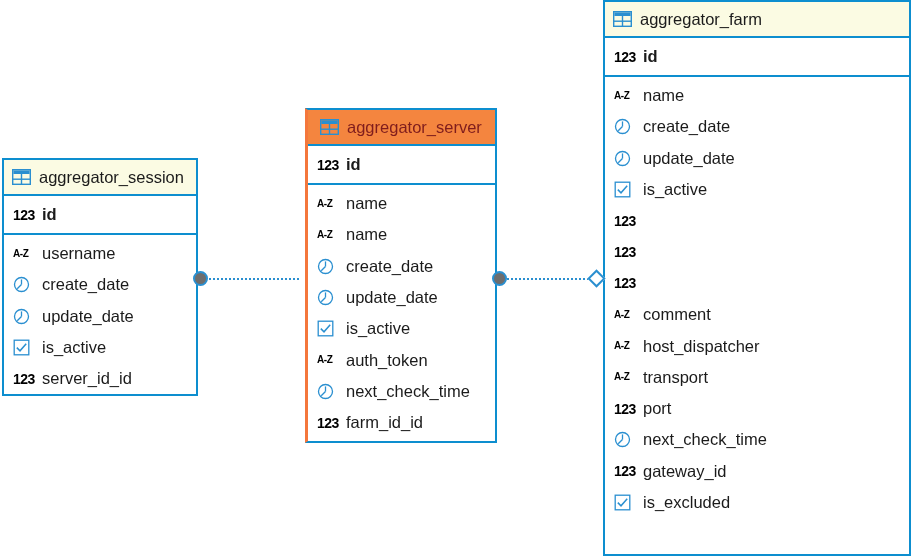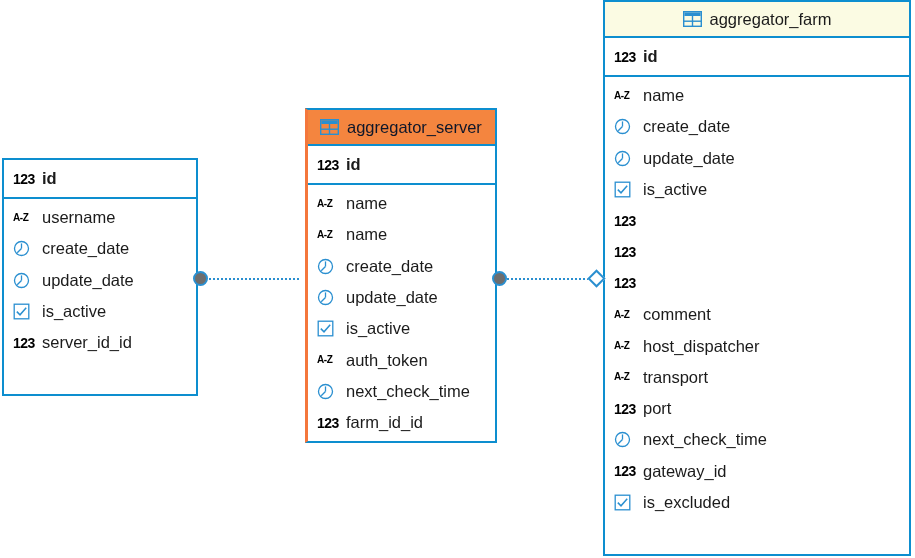--- a/index.html
+++ b/index.html
@@ -19,31 +19,30 @@
     border:2px solid #0d8ecf;
     box-sizing:border-box;
   }
   .table.accent-left{ border-left:3px solid #f4773c; }
 
   .tbl-header{
     height:36px;
     box-sizing:border-box;
     display:flex;
     align-items:center;
-    justify-content:center;
     gap:8px;
     font-size:16.5px;
     color:#1b1b1b;
     border-bottom:2px solid #0d8ecf;
     background:#fbfbe3;
     padding:0 8px;
   }
   .tbl-header.orange{
     background:#f4853f;
-    color:#0f172a;
+    color:#7f1d1d;
     justify-content:flex-start;
     padding-left:12px;
   }
 
   .pk-section{
     border-bottom:2px solid #0d8ecf;
   }
   .field{
     height:31.3px;
     display:flex;
@@ -100,20 +99,29 @@
     background:#ffffff;
     transform:rotate(45deg);
     box-sizing:border-box;
   }
 </style>
 </head>
 <body>
 
 <div id="canvas">
     <div class="table" style="left: 2px; top: 158px; width: 196px; height: 238px;">
+      <div class="tbl-header">
+        <span class="tbl-ico"><svg width="19" height="16" viewBox="0 0 19 16">
+            <rect x="0.7" y="0.7" width="17.6" height="14.6" fill="none" stroke="#2a8fd0" stroke-width="1.4"></rect>
+            <rect x="1.4" y="1.4" width="16.2" height="3.6" fill="#2a8fd0"></rect>
+            <line x1="9.5" y1="5" x2="9.5" y2="15.3" stroke="#2a8fd0" stroke-width="1.4"></line>
+            <line x1="0.7" y1="10.2" x2="18.3" y2="10.2" stroke="#2a8fd0" stroke-width="1.4"></line>
+          </svg></span>
+        <span>aggregator_session</span>
+      </div>
       <div class="pk-section">
         <div class="field pk">
           <span class="ico num">123</span>
           <span>id</span>
         </div>
       </div>
       <div class="body-section">
         <div class="field">
           <span class="ico az">A-Z</span>
           <span>username</span>

